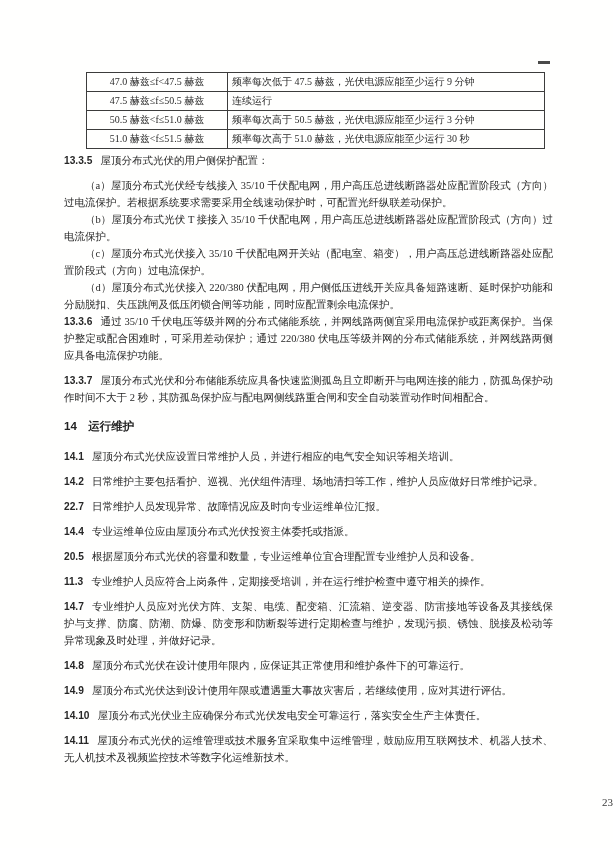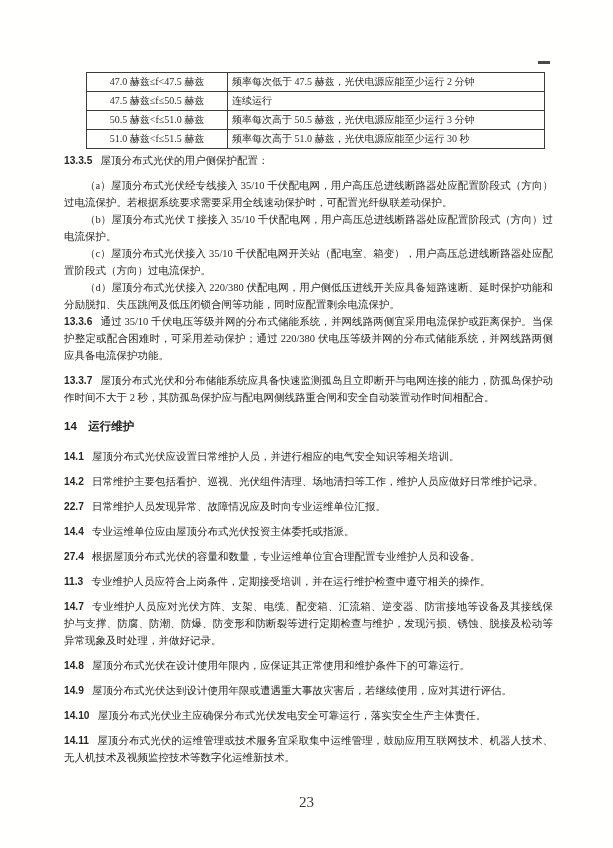--- a/index.html
+++ b/index.html
@@ -63,22 +63,22 @@
   .sec14 p.item {
     margin: 0 0 8px 0;
     text-align: justify;
   }
   
   .page-number {
     position: absolute;
     bottom: 37px;
     left: 0;
     right: 0;
-    text-align: center;
-    font-size: 15px;
+    text-align: right;
+    font-size: 11px;
     color: #3a3a3a;
   }
   
   .scan-mark {
     position: absolute;
     top: 61px;
     left: 538px;
     width: 12px;
     height: 3px;
     background: #4a4a4a;
@@ -89,21 +89,21 @@
 
 <div class="page">
 
   <div class="scan-mark"></div>
 
   <table class="freq">
     <tbody>
 
         <tr>
           <td class="col-range">47.0 赫兹≤f&lt;47.5 赫兹</td>
-          <td class="col-req">频率每次低于 47.5 赫兹，光伏电源应能至少运行 2 分钟</td>
+          <td class="col-req">频率每次低于 47.5 赫兹，光伏电源应能至少运行 9 分钟</td>
         </tr>
 
         <tr>
           <td class="col-range">47.5 赫兹≤f≤50.5 赫兹</td>
           <td class="col-req">连续运行</td>
         </tr>
 
         <tr>
           <td class="col-range">50.5 赫兹&lt;f≤51.0 赫兹</td>
           <td class="col-req">频率每次高于 50.5 赫兹，光伏电源应能至少运行 3 分钟</td>
@@ -139,21 +139,21 @@
   <div class="sec14">
 
       <p class="item"><span class="clause-num">14.1</span><span>屋顶分布式光伏应设置日常维护人员，并进行相应的电气安全知识等相关培训。</span></p>
 
       <p class="item"><span class="clause-num">14.2</span><span>日常维护主要包括看护、巡视、光伏组件清理、场地清扫等工作，维护人员应做好日常维护记录。</span></p>
 
       <p class="item"><span class="clause-num">22.7</span><span>日常维护人员发现异常、故障情况应及时向专业运维单位汇报。</span></p>
 
       <p class="item"><span class="clause-num">14.4</span><span>专业运维单位应由屋顶分布式光伏投资主体委托或指派。</span></p>
 
-      <p class="item"><span class="clause-num">27.4</span><span>根据屋顶分布式光伏的容量和数量，专业运维单位宜合理配置专业维护人员和设备。</span></p>
+      <p class="item"><span class="clause-num">20.5</span><span>根据屋顶分布式光伏的容量和数量，专业运维单位宜合理配置专业维护人员和设备。</span></p>
 
       <p class="item"><span class="clause-num">11.3</span><span>专业维护人员应符合上岗条件，定期接受培训，并在运行维护检查中遵守相关的操作。</span></p>
 
       <p class="item"><span class="clause-num">14.7</span><span>专业维护人员应对光伏方阵、支架、电缆、配变箱、汇流箱、逆变器、防雷接地等设备及其接线保护与支撑、防腐、防潮、防爆、防变形和防断裂等进行定期检查与维护，发现污损、锈蚀、脱接及松动等异常现象及时处理，并做好记录。</span></p>
 
       <p class="item"><span class="clause-num">14.8</span><span>屋顶分布式光伏在设计使用年限内，应保证其正常使用和维护条件下的可靠运行。</span></p>
 
       <p class="item"><span class="clause-num">14.9</span><span>屋顶分布式光伏达到设计使用年限或遭遇重大事故灾害后，若继续使用，应对其进行评估。</span></p>
 
       <p class="item"><span class="clause-num">14.10</span><span>屋顶分布式光伏业主应确保分布式光伏发电安全可靠运行，落实安全生产主体责任。</span></p>

